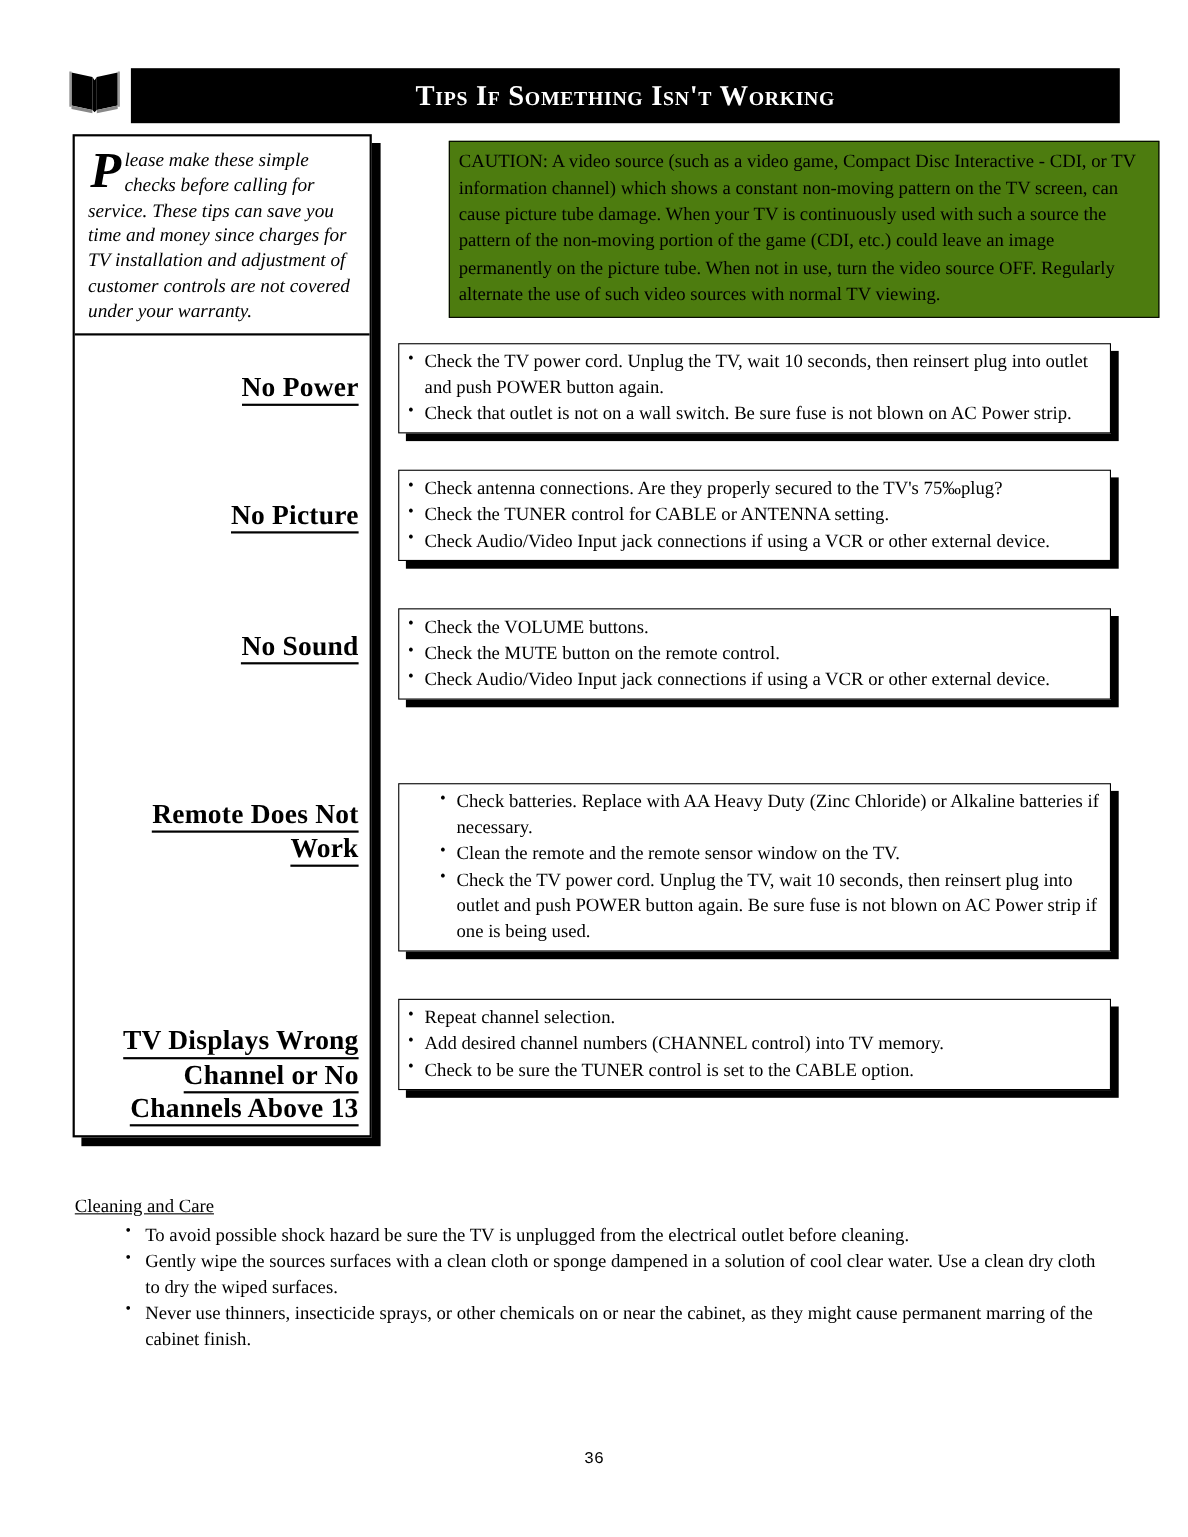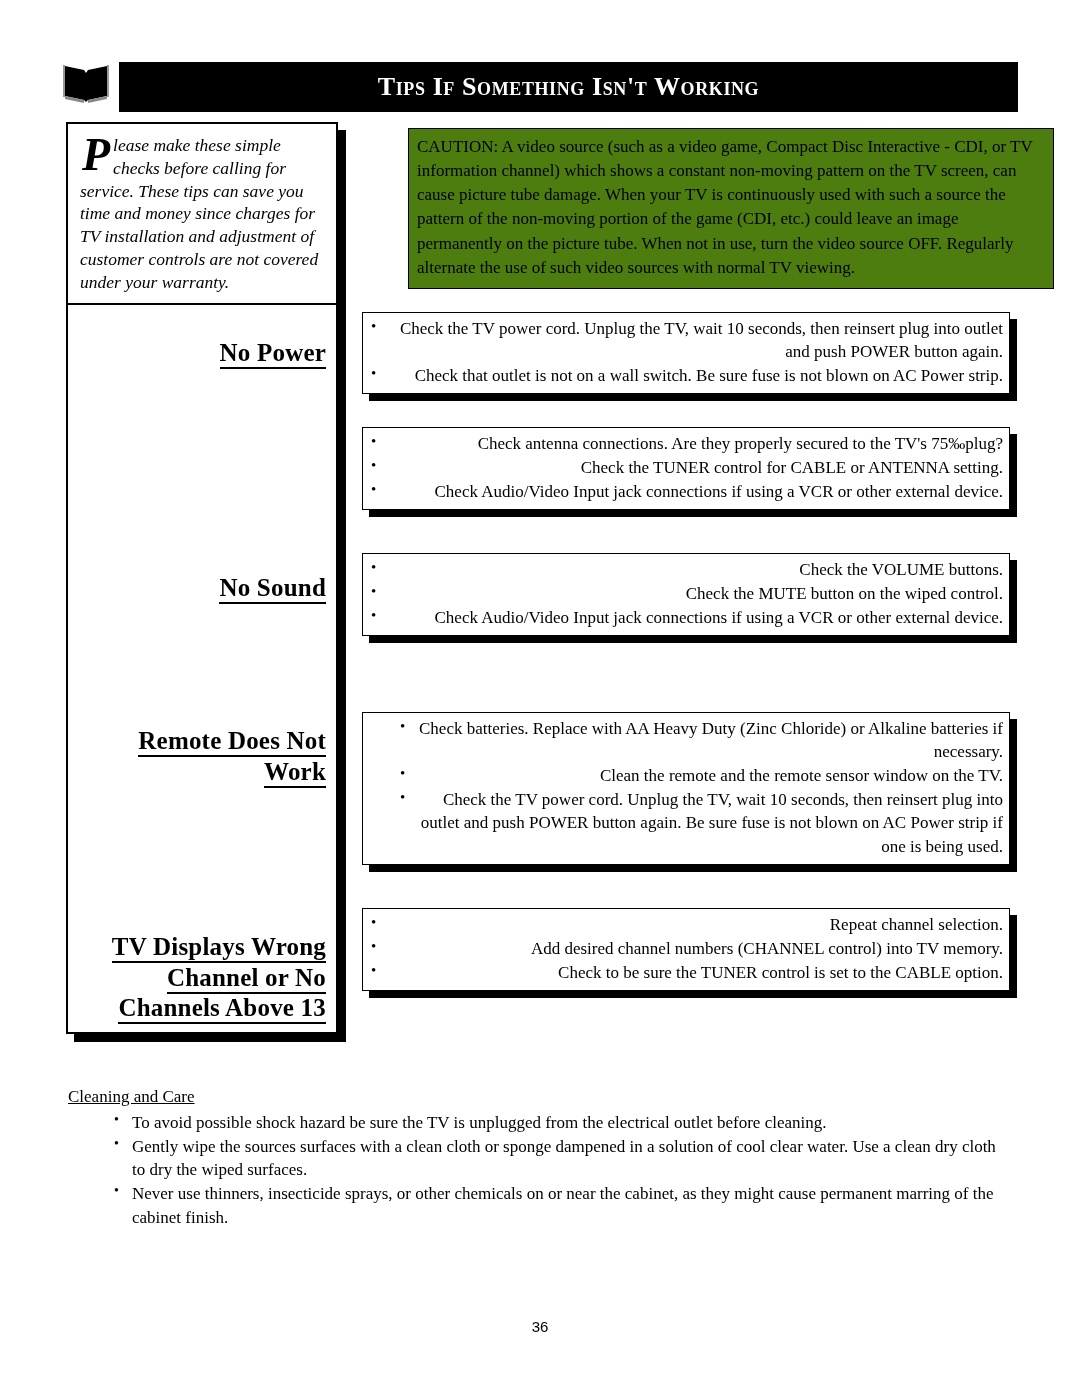--- a/index.html
+++ b/index.html
@@ -130,21 +130,20 @@
   }
   .tip-box ul {
     list-style: none;
     margin: 0;
     padding: 0;
   }
   .tip-box li {
     position: relative;
     padding-left: 17px;
     margin: 0 0 1px 0;
-    text-align: right;
   }
   .tip-box li:before {
     content: "\2022";
     position: absolute;
     left: 2px;
     top: -1px;
     font-size: 15px;
   }
 
   
@@ -178,21 +177,21 @@
     top: -1px;
     font-size: 14px;
   }
 
   .page-num {
     position: absolute;
     left: 0;
     right: 0;
     top: 1318px;
     text-align: center;
-    font-family: Liberation Sans, sans-serif;
+    font-family: Liberation Mono, monospace;
     font-size: 15px;
   }
 </style>
 </head>
 <body>
 
 <div class="header-row">
   <div class="book-icon">
     <svg viewBox="0 0 48 44" width="48" height="44" aria-hidden="true">
       <path d="M3 6 L3 36 L22 40 L22 10 Z" fill="#000"></path>
@@ -210,20 +209,23 @@
 </div>
 
 <div class="left-panel">
   <div class="intro">
     <span class="dropcap">P</span><span>lease make these simple checks before calling for service. These tips can save you time and money since charges for TV installation and adjustment of customer controls are not covered under your warranty.</span>
   </div>
 
   <div class="sec-head" style="top:190px;">
     <span>No Power</span>
   </div>
+  <div class="sec-head" style="top:306px;">
+    <span>No Picture</span>
+  </div>
   <div class="sec-head" style="top:425px;">
     <span>No Sound</span>
   </div>
   <div class="sec-head" style="top:578px;">
     <span>Remote Does Not Work</span>
   </div>
   <div class="sec-head" style="top:784px;">
     <span>TV Displays Wrong Channel or No Channels Above 13</span>
   </div>
 </div>
@@ -243,21 +245,21 @@
   <ul>
     <li>Check antenna connections.  Are they properly secured to the TV's 75‰plug?</li>
     <li>Check the TUNER control for CABLE or ANTENNA setting.</li>
     <li>Check Audio/Video Input jack connections if using a VCR or other external device.</li>
   </ul>
 </div>
 
 <div class="tip-box" style="top:553px;">
   <ul>
     <li>Check the VOLUME buttons.</li>
-    <li>Check the MUTE button on the wiped control.</li>
+    <li>Check the MUTE button on the remote control.</li>
     <li>Check Audio/Video Input jack connections if using a VCR or other external device.</li>
   </ul>
 </div>
 
 <div class="tip-box" style="top:712px;padding-left:35px;">
   <ul>
     <li>Check batteries.  Replace with AA Heavy Duty (Zinc Chloride) or Alkaline batteries if necessary.</li>
     <li>Clean the remote and the remote sensor window on the TV.</li>
     <li>Check the TV power cord.  Unplug the TV, wait 10 seconds, then reinsert plug into outlet and push POWER button again. Be sure fuse is not blown on AC Power strip if one is being used.</li>
   </ul>

